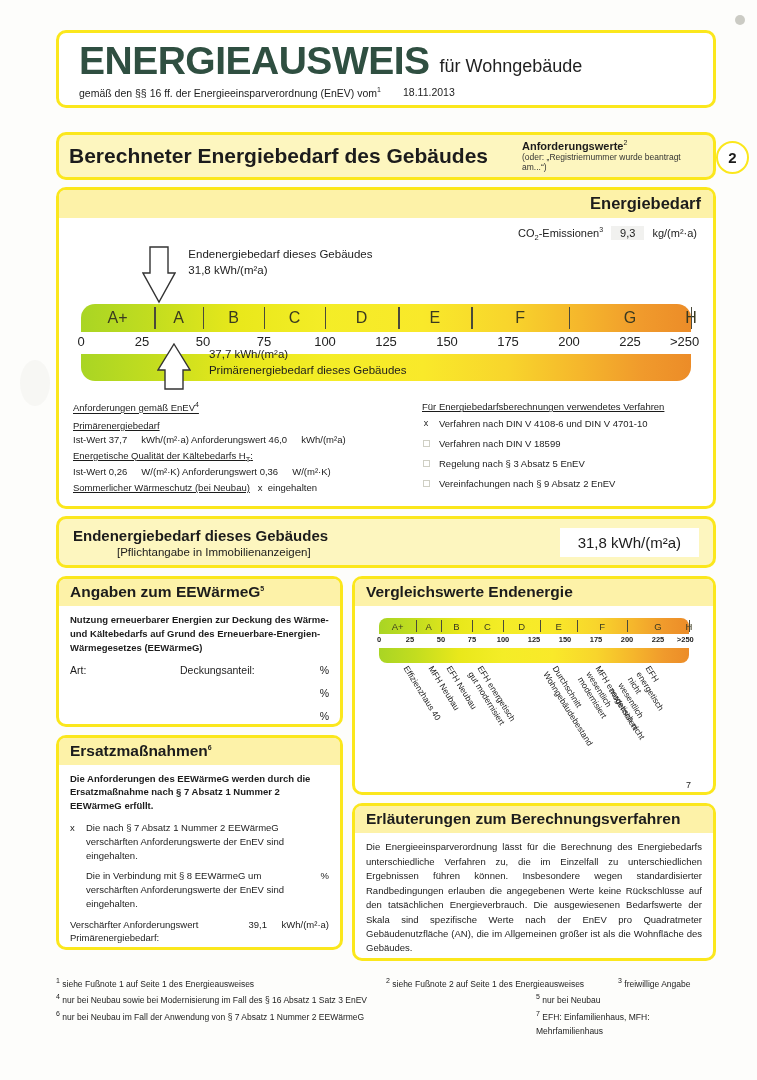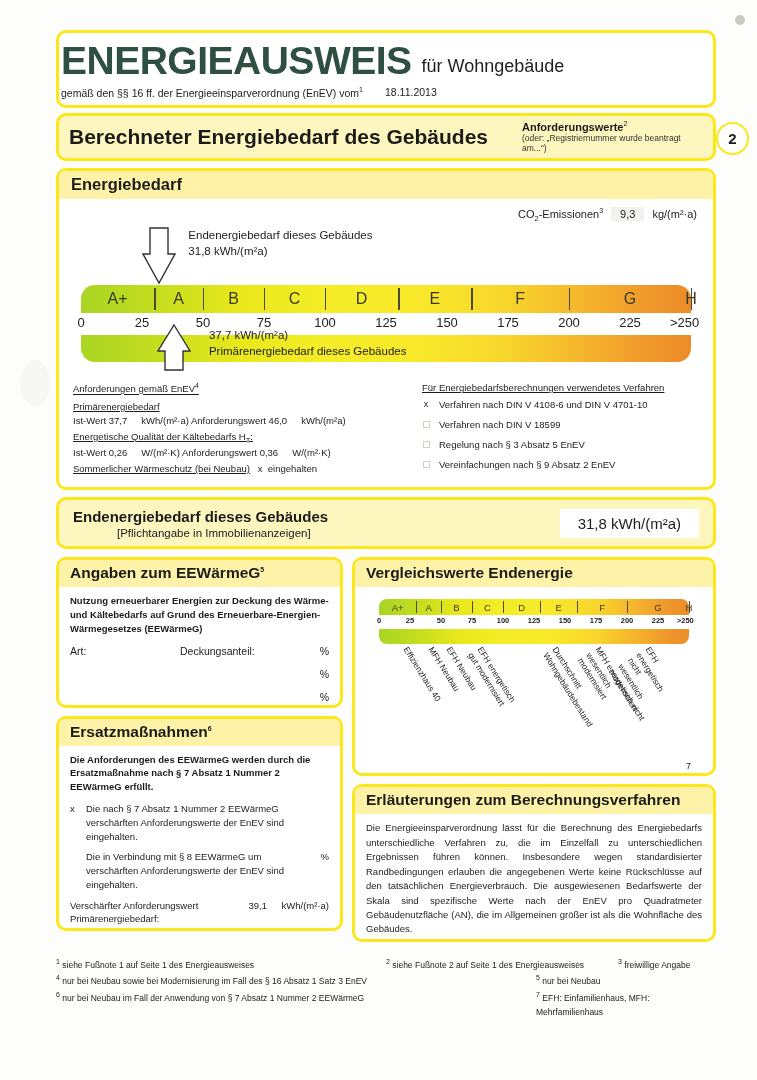--- a/index.html
+++ b/index.html
@@ -22,21 +22,21 @@
   .wrap { position:absolute; left:56px; top:30px; width:660px; }
 
   .ybox {
     border:3px solid #fbe71c;
     border-radius:10px;
     background:#ffffff;
     position:relative;
   }
 
   
-  .hdr { padding:8px 14px 6px 2px; margin-bottom:5px; }
+  .hdr { padding:8px 14px 6px 20px; margin-bottom:24px; }
   .hdr-line1 { display:flex; align-items:flex-end; gap:10px; }
   .title-main {
     font-size:39px; font-weight:bold; letter-spacing:-0.5px;
     color:#2f4f41; line-height:1.0;
   }
   .title-sub { font-size:18px; color:#1f1f1f; padding-bottom:3px; }
   .hdr-line2 { font-size:10.5px; margin-top:6px; display:flex; gap:22px; }
   .hdr-line2 .sup { font-size:7px; vertical-align:super; }
 
   
@@ -57,20 +57,21 @@
     display:flex; align-items:center; justify-content:center;
     font-size:15px; font-weight:bold;
   }
 
   
   .eb { padding:0 0 8px 0; margin-bottom:7px; }
   .eb-head {
     background:#fdf2a8; font-size:16.5px; font-weight:bold;
     padding:4px 12px 5px 12px;
     border-radius:6px 6px 0 0;
+    text-align:right;
   }
   .co2row {
     display:flex; justify-content:flex-end; align-items:center;
     gap:8px; font-size:11px; padding:8px 16px 0 0;
   }
   .co2val { background:#f1f1ef; padding:1px 9px; }
   .sup { font-size:7px; vertical-align:super; }
   .sub { font-size:7.5px; vertical-align:sub; }
 
   

